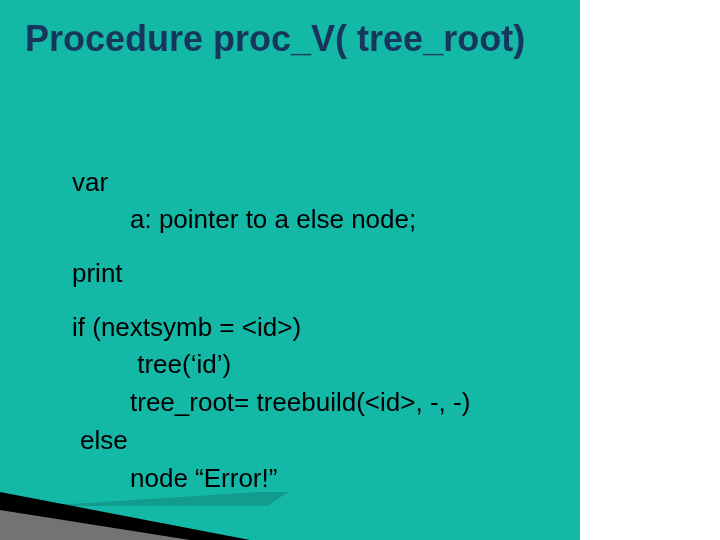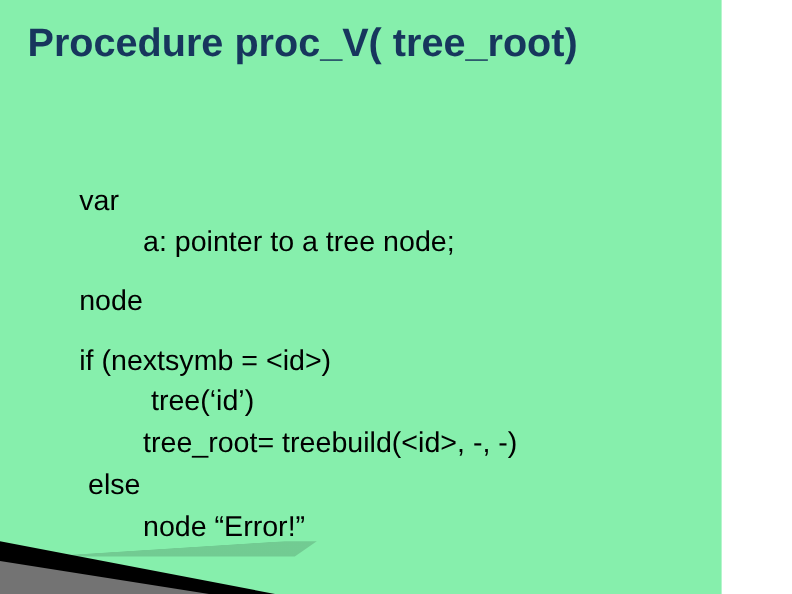--- a/index.html
+++ b/index.html
@@ -7,23 +7,23 @@
     padding: 0;
     width: 720px;
     height: 540px;
     background: #ffffff;
     font-family: "Segoe UI", "Helvetica Neue", Arial, sans-serif;
     overflow: hidden;
     position: relative;
   }
   .slide {
     position: relative;
-    width: 656px;
+    width: 580px;
     height: 540px;
-    background: #86efac;
+    background: #14b8a6;
   }
   .title {
     position: absolute;
     top: 18px;
     left: 25px;
     font-size: 36px;
     font-weight: 700;
     color: #17365d;
     letter-spacing: 0px;
   }
@@ -76,22 +76,22 @@
 </style>
 </head>
 <body>
 
 <div class="slide">
 
   <div class="title">Procedure proc_V( tree_root)</div>
 
   <div class="body">
 <span class="ind0">var</span>
-<span class="ind1">a: pointer to a tree node;</span>
-<span class="ind0">node</span>
+<span class="ind1">a: pointer to a else node;</span>
+<span class="ind0">print</span>
 <span class="ind0">if (nextsymb = &lt;id&gt;)</span>
 <span class="ind1"> tree(‘id’)</span>
 <span class="ind1">tree_root= treebuild(&lt;id&gt;, -, -)</span>
 <span class="indh">else</span>
 <span class="ind1">node “Error!”</span>
 <span class="ind0">pointer;</span>
 </div>
 
   <div class="wedge-top"></div>
   <div class="wedge-dark"></div>

